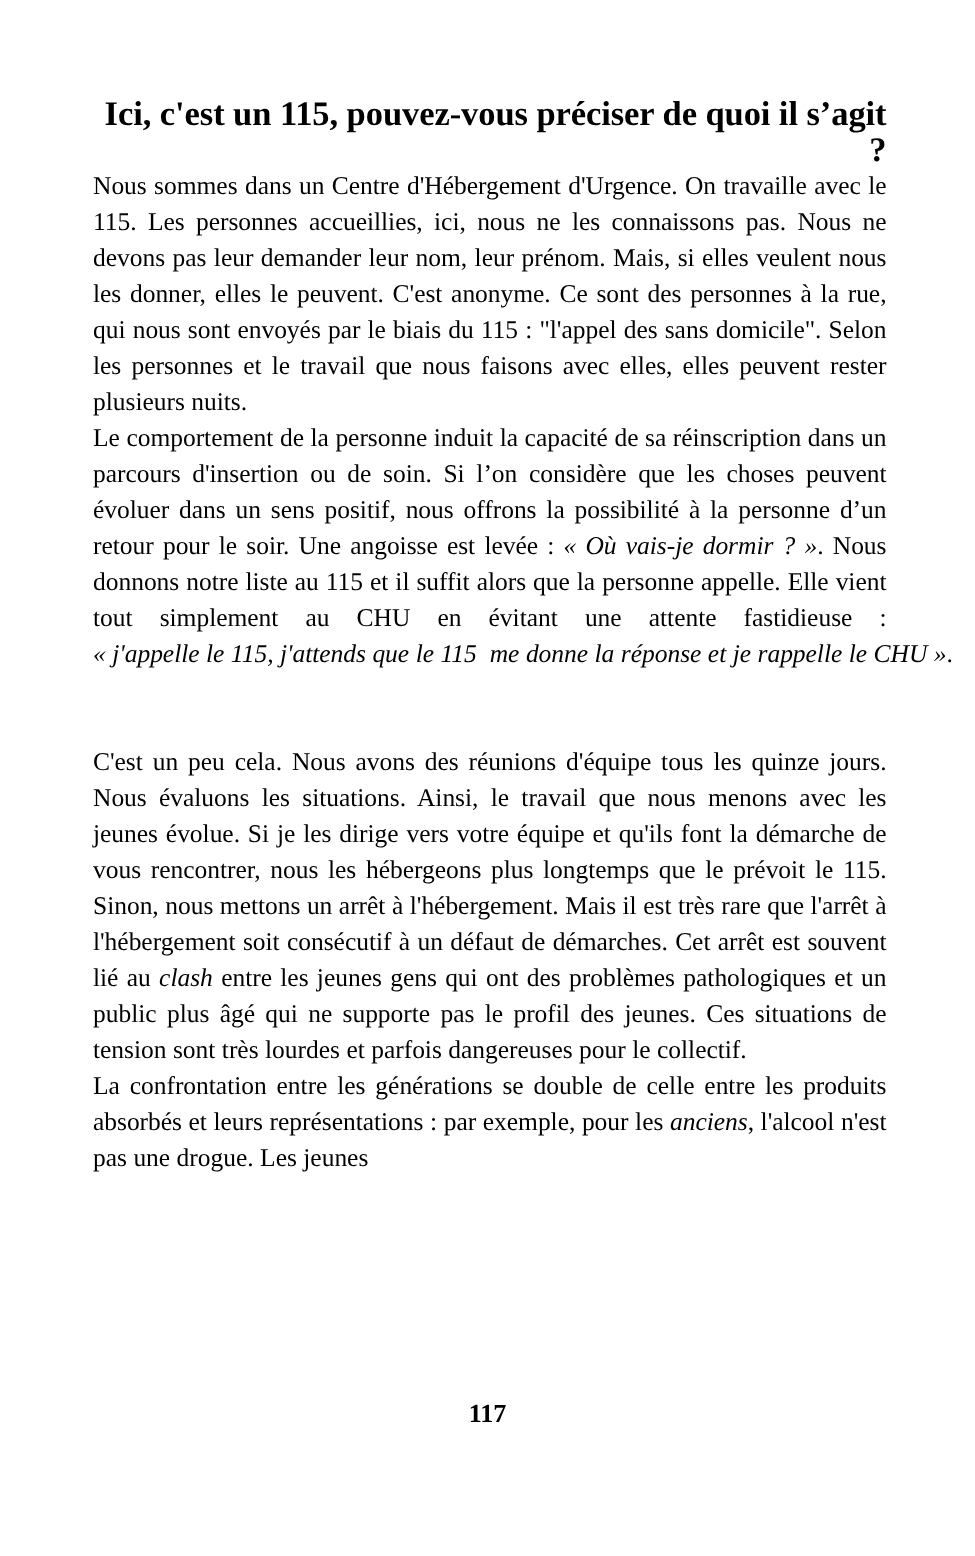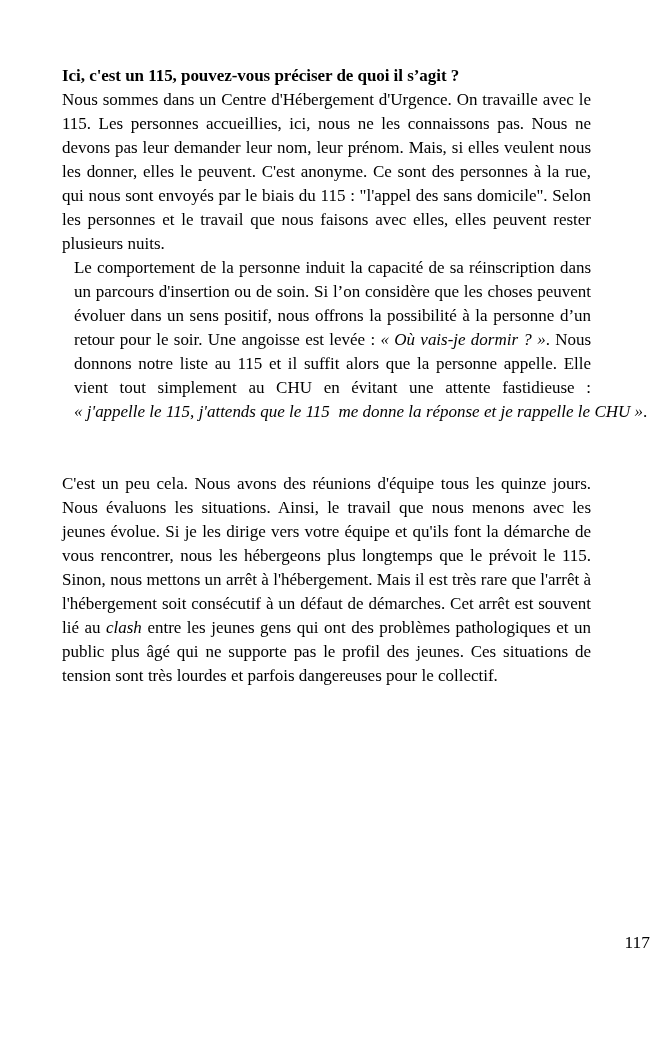--- a/index.html
+++ b/index.html
@@ -24,62 +24,62 @@
     height: 1037px;
     background: #ffffff;
   }
   .content {
     position: absolute;
     left: 62px;
     top: 64px;
     width: 529px;
   }
   .heading {
-    font-size: 17px;
+    font-size: 23px;
     line-height: 24px;
     font-weight: bold;
-    text-align: left;
+    text-align: right;
     letter-spacing: -0.05px;
     margin: 0;
   }
   .para {
     font-size: 17px;
     line-height: 24px;
     text-align: justify;
     text-justify: inter-word;
     margin: 0;
     letter-spacing: -0.02px;
     word-spacing: 0.1px;
   }
   .para.last-flush {
     text-align: justify;
-    margin-left: 12px;
   }
   .para.last-flush::after {
     content: "";
     display: inline-block;
     width: 100%;
   }
   .gap {
     height: 24px;
   }
   .it {
     font-style: italic;
   }
   .wide-gap {
     white-space: pre;
   }
   .folio {
     position: absolute;
     left: 0;
     top: 930px;
     width: 650px;
-    text-align: right;
+    text-align: center;
     font-size: 17.4px;
     line-height: 24px;
+    font-weight: bold;
   }
 </style>
 </head>
 <body>
 
 <div class="page">
   <div class="content">
 
     <h2 class="heading">Ici, c'est un 115, pouvez-vous préciser de quoi il s’agit ?</h2>
 
@@ -91,17 +91,20 @@
       <span>Le comportement de la personne induit la capacité de sa réinscription dans un parcours d'insertion ou de soin. Si l’on considère que les choses peuvent évoluer dans un sens positif, nous offrons la possibilité à la personne d’un retour pour le soir. Une angoisse est levée : </span><span class="it">« Où vais-je dormir ? »</span><span>. Nous donnons notre liste au 115 et il suffit alors que la personne appelle. Elle vient tout simplement au CHU en évitant une attente fastidieuse : </span><span class="it wide-gap">« j'appelle le 115, j'attends que le 115  me donne la réponse et je rappelle le CHU »</span><span>.</span>
     </p>
 
     <div class="gap"></div>
 
 
     <p class="para">
       <span>C'est un peu cela. Nous avons des réunions d'équipe tous les quinze jours. Nous évaluons les situations. Ainsi, le travail que nous menons avec les jeunes évolue. Si je les dirige vers votre équipe et qu'ils font la démarche de vous rencontrer, nous les hébergeons plus longtemps que le prévoit le 115. Sinon, nous mettons un arrêt à l'hébergement. Mais il est très rare que l'arrêt à l'hébergement soit consécutif à un défaut de démarches. Cet arrêt est souvent lié au </span><span class="it">clash</span><span> entre les jeunes gens qui ont des problèmes pathologiques et un public plus âgé qui ne supporte pas le profil des jeunes. Ces situations de tension sont très lourdes et parfois dangereuses pour le collectif.</span>
     </p>
 
+    <p class="para">
+      <span>La confrontation entre les générations se double de celle entre les produits absorbés et leurs représentations : par exemple, pour les </span><span class="it">anciens</span><span>, l'alcool n'est pas une drogue. Les jeunes</span>
+    </p>
 
   </div>
 
   <div class="folio">117</div>
 </div>
 
 </body></html>

